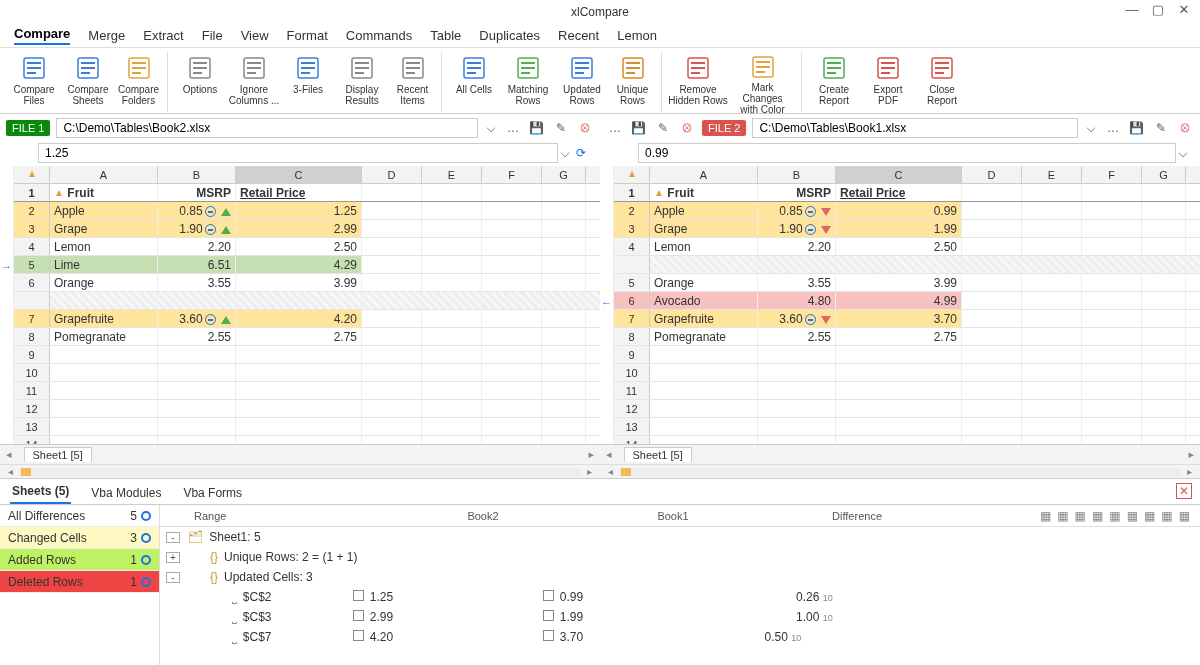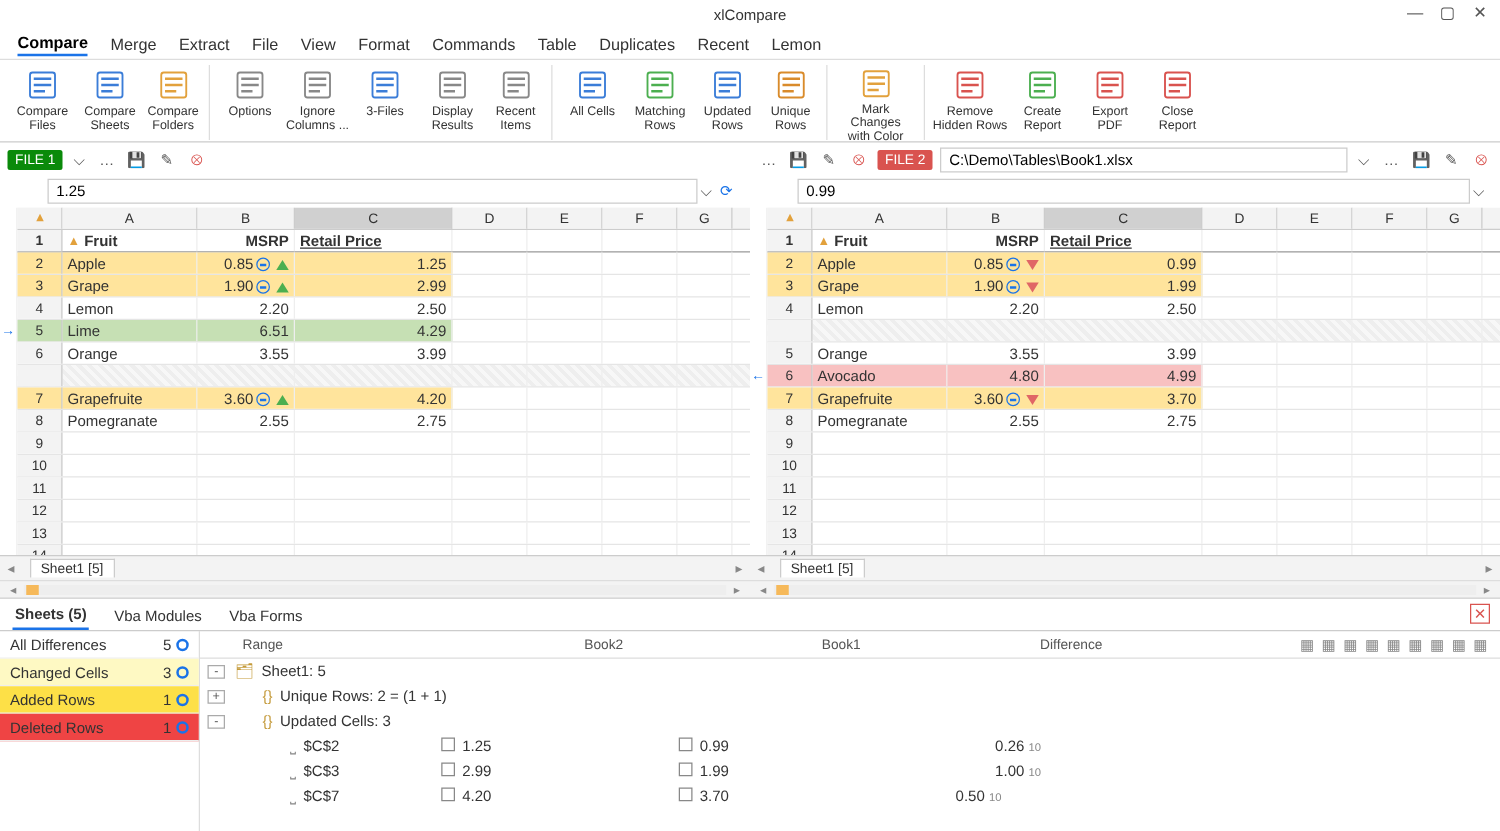--- a/index.html
+++ b/index.html
@@ -48,21 +48,21 @@
 .hscroll .bar .th{position:absolute;left:2px;width:10px;height:8px;background:#f6b95a}
 .bottom{flex:1;border-top:1px solid #ccc;display:flex;flex-direction:column}
 .btabs{height:26px;display:flex;align-items:flex-end;padding:0 10px;gap:18px;border-bottom:1px solid #ccc;position:relative}
 .btabs .t{font-size:12px;padding:4px 2px;cursor:pointer}
 .btabs .t.active{font-weight:600;border-bottom:2px solid #1a73e8}
 .btabs .closex{position:absolute;right:8px;top:4px;width:16px;height:16px;border:1px solid #d9534f;color:#d9534f;text-align:center;line-height:14px;cursor:pointer;font-size:12px}
 .bbody{flex:1;display:flex}
 .legend{width:160px;border-right:1px solid #ddd}
 .legend .lr{height:22px;display:flex;align-items:center;justify-content:space-between;padding:0 8px;font-size:12px;border-bottom:1px solid #eee}
 .legend .lr.chg{background:#fef9c3}
-.legend .lr.add{background:#fde047}
+.legend .lr.add{background:#bef264}
 .legend .lr.del{background:#ef4444}
 .legend .cnt{display:flex;align-items:center;gap:4px}
 .legend .ring{width:10px;height:10px;border:2px solid #1a73e8;border-radius:50%}
 .tree{flex:1;display:flex;flex-direction:column}
 .tree .thead{height:22px;display:flex;align-items:center;border-bottom:1px solid #ddd;font-size:11px;color:#555}
 .tree .thead .col{padding:0 6px}
 .tree .thead .tools{margin-left:auto;display:flex;gap:6px;padding-right:10px;font-size:12px;color:#888}
 .tree .tr{height:20px;display:flex;align-items:center;font-size:12px;padding-left:6px}
 .tree .exp{width:14px;text-align:center;color:#555;cursor:pointer;border:1px solid #aaa;height:11px;line-height:9px;font-size:10px;margin-right:8px}
 .tree .ind{display:inline-block}
@@ -238,43 +238,43 @@
         <svg width="26" height="26" viewBox="0 0 26 26">
           <rect x="3" y="3" width="20" height="20" rx="2" fill="none" stroke="#d98b2b" stroke-width="1.5"></rect>
           <rect x="6" y="7" width="14" height="2" fill="#d98b2b"></rect>
           <rect x="6" y="12" width="14" height="2" fill="#d98b2b"></rect>
           <rect x="6" y="17" width="9" height="2" fill="#d98b2b"></rect>
         </svg>
       </span>
       <span>Unique</span>
       <span>Rows</span>
     </div>
+    <div class="rbtn" style="width: 60px;">
+      <span class="ic">
+        <svg width="26" height="26" viewBox="0 0 26 26">
+          <rect x="3" y="3" width="20" height="20" rx="2" fill="none" stroke="#d9534f" stroke-width="1.5"></rect>
+          <rect x="6" y="7" width="14" height="2" fill="#d9534f"></rect>
+          <rect x="6" y="12" width="14" height="2" fill="#d9534f"></rect>
+          <rect x="6" y="17" width="9" height="2" fill="#d9534f"></rect>
+        </svg>
+      </span>
+      <span>Remove</span>
+      <span>Hidden Rows</span>
+    </div>
     <div class="rbtn sep" style="width: 72px;">
       <span class="ic">
         <svg width="26" height="26" viewBox="0 0 26 26">
           <rect x="3" y="3" width="20" height="20" rx="2" fill="none" stroke="#e2a13c" stroke-width="1.5"></rect>
           <rect x="6" y="7" width="14" height="2" fill="#e2a13c"></rect>
           <rect x="6" y="12" width="14" height="2" fill="#e2a13c"></rect>
           <rect x="6" y="17" width="9" height="2" fill="#e2a13c"></rect>
         </svg>
       </span>
       <span>Mark Changes</span>
       <span>with Color</span>
-    </div>
-    <div class="rbtn" style="width: 60px;">
-      <span class="ic">
-        <svg width="26" height="26" viewBox="0 0 26 26">
-          <rect x="3" y="3" width="20" height="20" rx="2" fill="none" stroke="#d9534f" stroke-width="1.5"></rect>
-          <rect x="6" y="7" width="14" height="2" fill="#d9534f"></rect>
-          <rect x="6" y="12" width="14" height="2" fill="#d9534f"></rect>
-          <rect x="6" y="17" width="9" height="2" fill="#d9534f"></rect>
-        </svg>
-      </span>
-      <span>Remove</span>
-      <span>Hidden Rows</span>
     </div>
     <div class="rbtn">
       <span class="ic">
         <svg width="26" height="26" viewBox="0 0 26 26">
           <rect x="3" y="3" width="20" height="20" rx="2" fill="none" stroke="#4caf50" stroke-width="1.5"></rect>
           <rect x="6" y="7" width="14" height="2" fill="#4caf50"></rect>
           <rect x="6" y="12" width="14" height="2" fill="#4caf50"></rect>
           <rect x="6" y="17" width="9" height="2" fill="#4caf50"></rect>
         </svg>
       </span>
@@ -304,20 +304,21 @@
       </span>
       <span>Close</span>
       <span>Report</span>
     </div>
   </div>
 
 <div class="panes">
   <div class="pane" id="paneL">
       <div class="pathrow">
         <span class="filetag">FILE 1</span>
+        <input class="pathinput" value="C:\Demo\Tables\Book2.xlsx" style="">
         <span class="drop">⌵</span>
         <span class="smico">…</span>
         <span class="smico" style="color:#8e44ad">💾</span>
         <span class="smico">✎</span>
         <span class="smico" style="color:#d9534f">⮾</span>
       </div>
       <div class="valrow">
         <input class="valinput" value="1.25" style="">
         <span class="drop">⌵</span>
         <span class="smico" style="color:#1a73e8">⟳</span>

